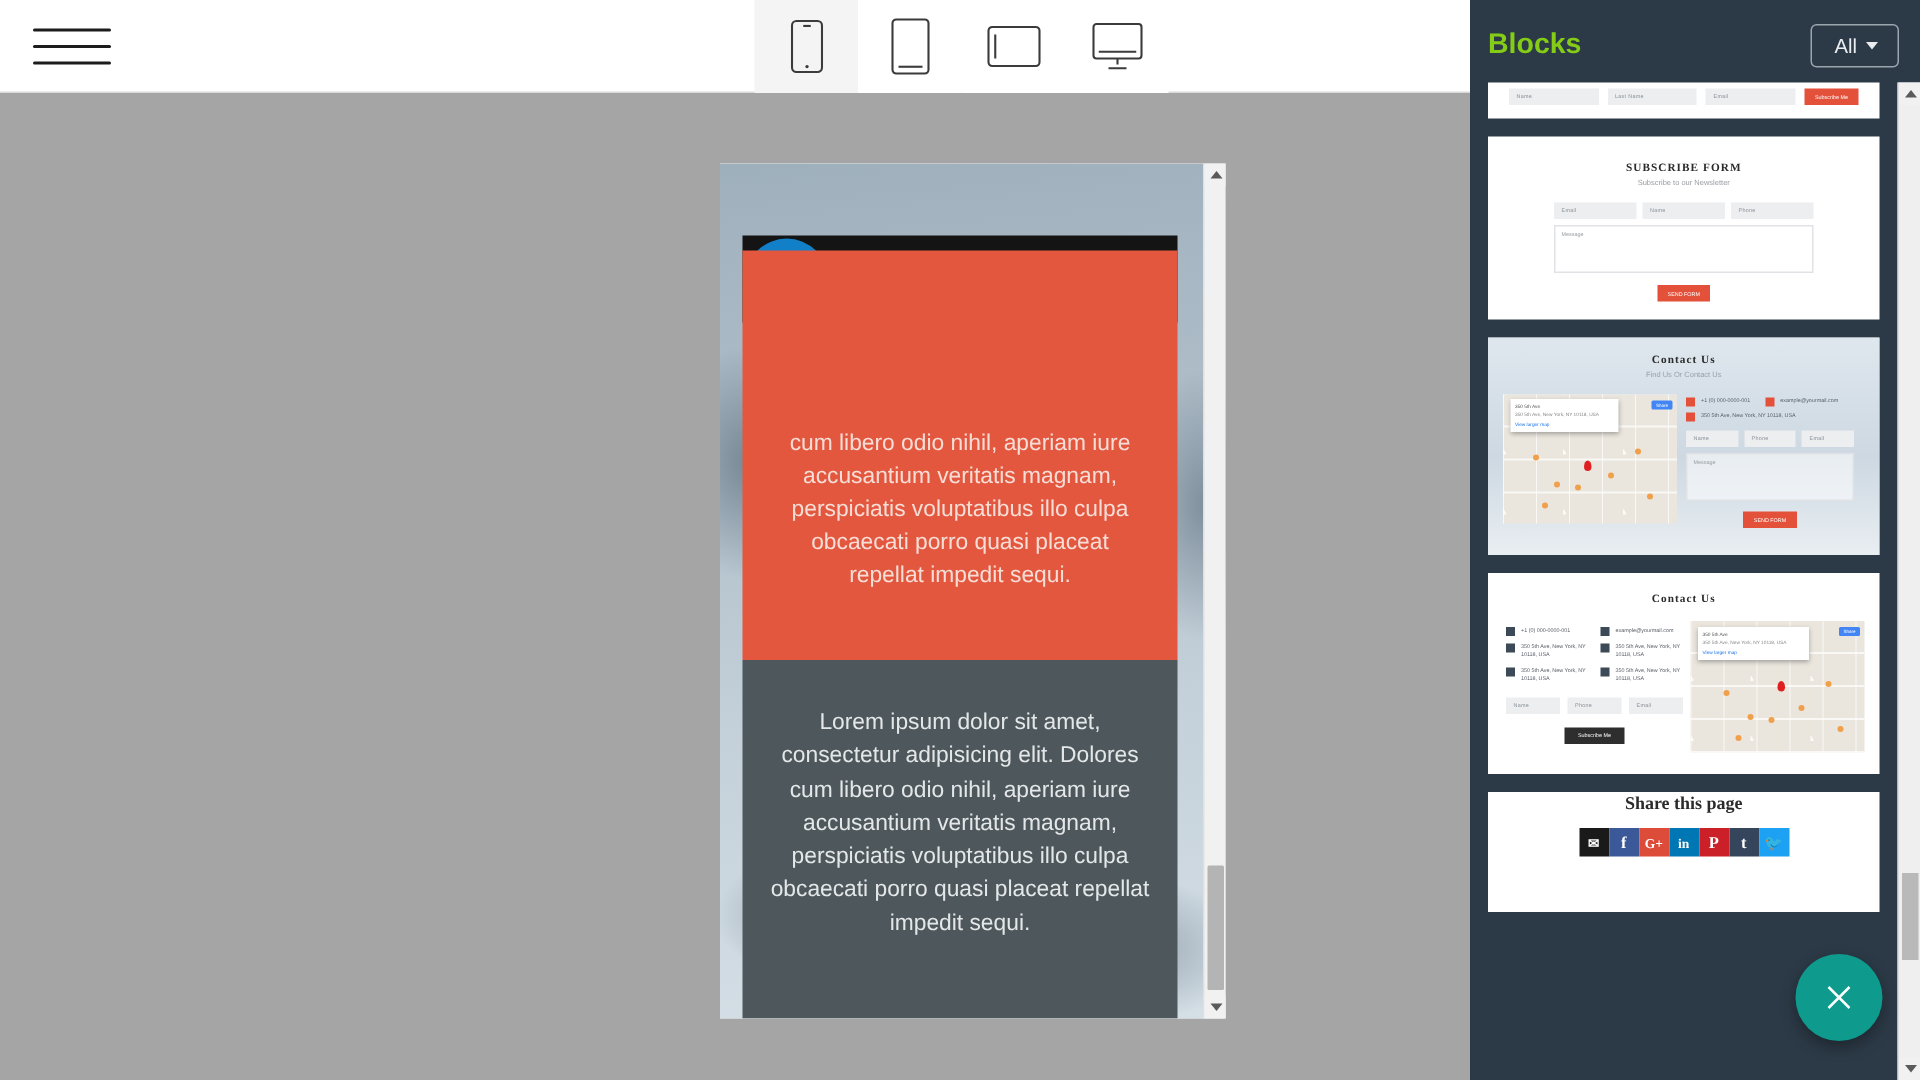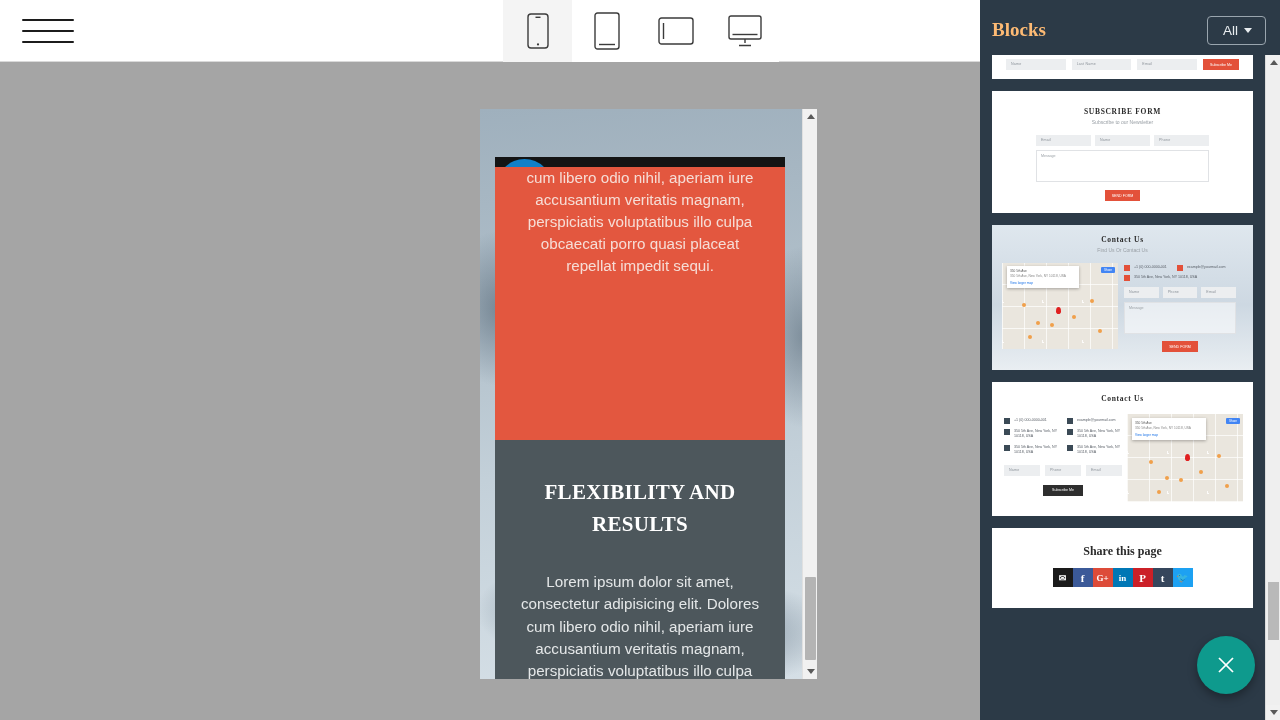--- a/index.html
+++ b/index.html
@@ -101,21 +101,21 @@
   
   .sec-red {
     position: absolute; left: 15px; top: 58px;
     width: 290px; height: 273px;
     background: #e3573f;
     color: #f7e6e2;
     padding: 0 22px;
     text-align: center;
   }
   .sec-red p {
-    margin: 0; 
+    margin: 0; padding-top: 118px;
     font-size: 15.2px; line-height: 22px;
     color: #f6ddd6;
   }
   
   .sec-gray {
     position: absolute; left: 15px; top: 331px;
     width: 290px; height: 317px;
     background: #4d575c;
     text-align: center;
     padding: 0 18px;
@@ -165,21 +165,21 @@
   .sidebar {
     position: absolute; top: 0; right: 0;
     width: 300px; height: 720px;
     background: #2c3a47;
   }
   .sb-head {
     height: 60px; display: flex; align-items: center;
     padding: 0 14px 0 12px;
   }
   .sb-title {
-    color: #fdba74; font-size: 19px; font-weight: 700; font-family: Liberation Serif, serif;
+    color: #84cc16; font-size: 19px; font-weight: 700;
   }
   .all-btn {
     margin-left: auto;
     border: 1px solid #9aa5ae; border-radius: 4px;
     color: #e9edf0; font-size: 13.5px;
     padding: 6px 13px 6px 15px;
     background: transparent; cursor: pointer;
     display: flex; align-items: center; gap: 6px;
   }
   .caret {
@@ -385,21 +385,20 @@
           <span></span>
           <span></span>
         </div>
       </div>
 
       <div class="sec-red">
         <p>cum libero odio nihil, aperiam iure accusantium veritatis magnam, perspiciatis voluptatibus illo culpa obcaecati porro quasi placeat repellat impedit sequi.</p>
       </div>
 
       <div class="sec-gray">
-        <h2>FLEXIBILITY AND RESULTS</h2>
         <p>Lorem ipsum dolor sit amet, consectetur adipisicing elit. Dolores cum libero odio nihil, aperiam iure accusantium veritatis magnam, perspiciatis voluptatibus illo culpa obcaecati porro quasi placeat repellat impedit sequi.</p>
       </div>
     </div>
 
     <div class="prev-sb">
       <div class="sb-arrow up">
           <i></i>
         </div>
       <div class="prev-thumb"></div>
       <div class="sb-arrow down">
@@ -550,21 +549,21 @@
         <div class="map-pin" style="left:52px;top:64px;"></div>
         <div class="map-pin" style="left:72px;top:56px;"></div>
         <div class="map-pin" style="left:90px;top:40px;"></div>
         <div class="map-pin" style="left:98px;top:70px;"></div>
         <div class="map-pin" style="left:30px;top:76px;"></div>
       </div>
     </div>
 
 
 
-    <div class="card" style="height:80px;padding-top:16px;">
+    <div class="card" style="height:80px;">
       <div class="share-title">Share this page</div>
       <div class="share-row">
         <div class="sh" style="background:#1a1a1a;font-size:9px;">✉</div>
         <div class="sh" style="background:#3b5998;">f</div>
         <div class="sh" style="background:#dd4b39;font-size:9px;">G+</div>
         <div class="sh" style="background:#0077b5;font-size:9px;">in</div>
         <div class="sh" style="background:#cb2027;">P</div>
         <div class="sh" style="background:#35465c;">t</div>
         <div class="sh" style="background:#1da1f2;font-size:10px;">🐦</div>
       </div>

